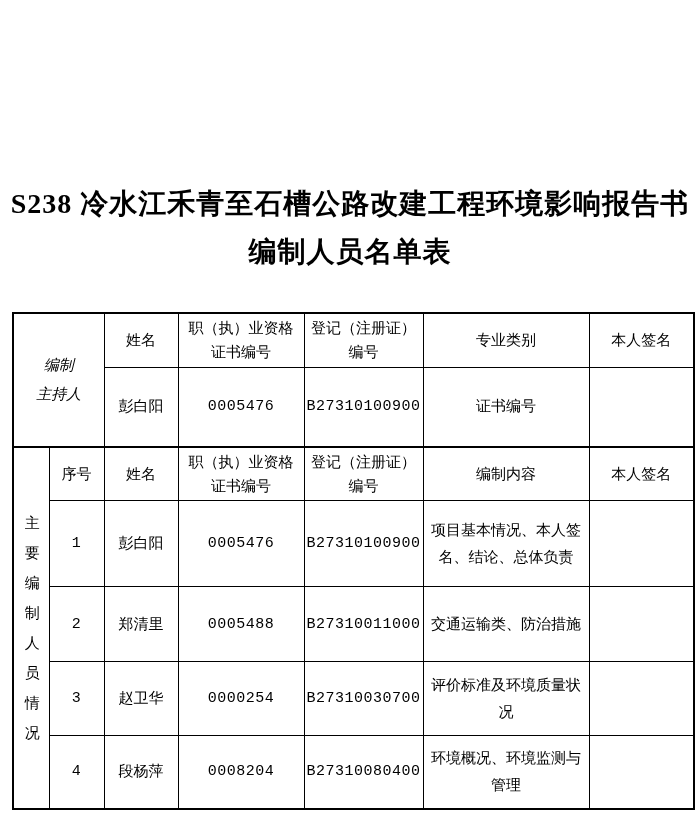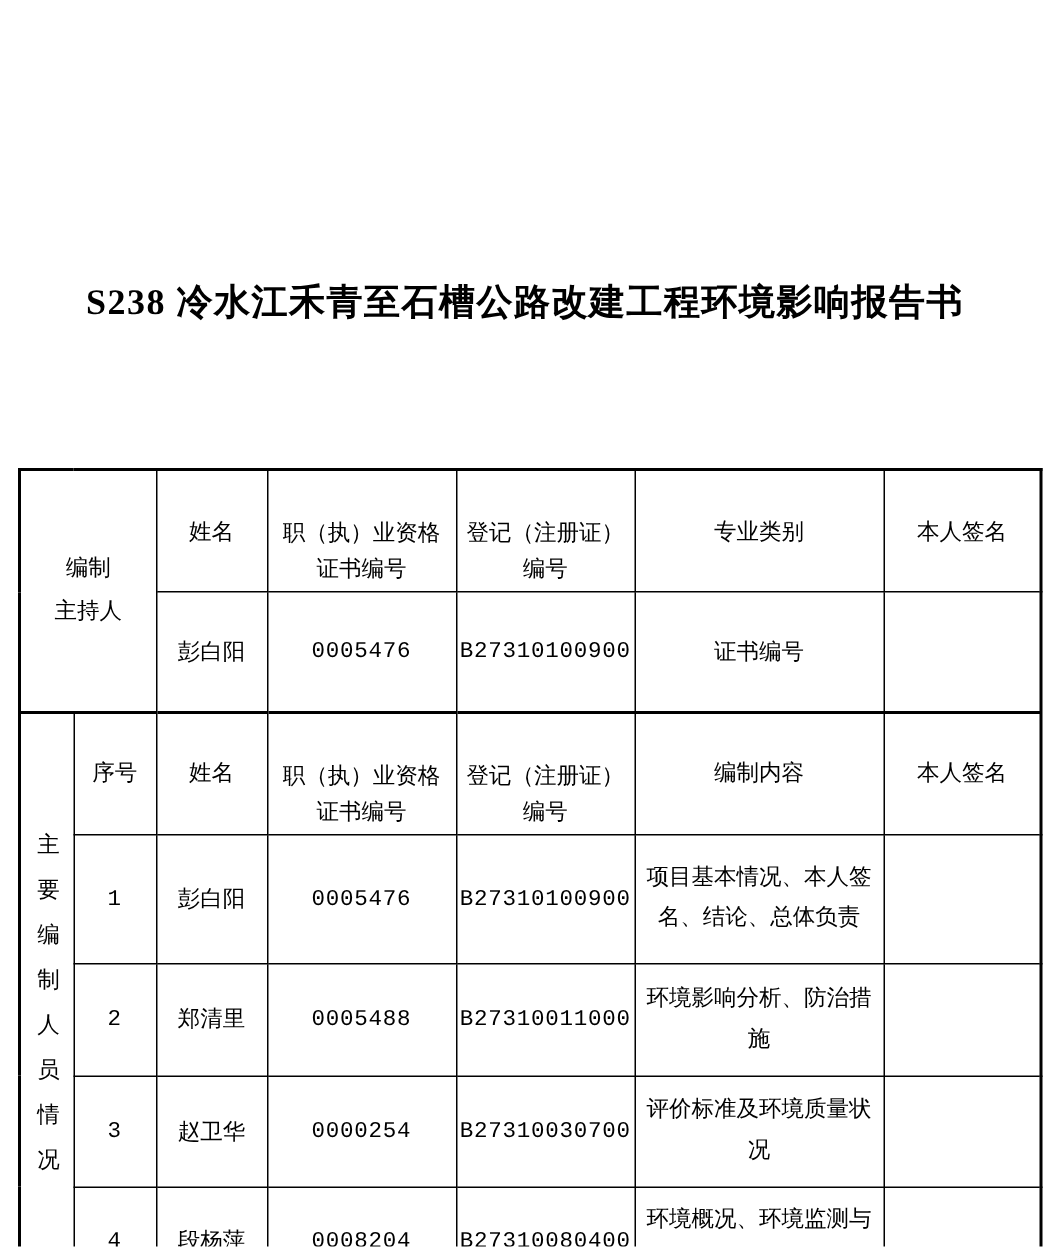--- a/index.html
+++ b/index.html
@@ -19,21 +19,21 @@
     left: 0; top: 0;
     width: 700px; height: 831px;
     background: #ffffff;
   }
   .doc-title {
     position: absolute;
     left: 0;
     width: 700px;
     text-align: center;
     font-weight: bold;
-    font-size: 24px;
+    font-size: 28px;
     letter-spacing: 1px;
     white-space: nowrap;
   }
   .doc-title.line1 { top: 185px; }
   .doc-title.line2 { top: 233px; }
 
   table.roster {
     position: absolute;
     left: 12px;
     top: 312px;
@@ -46,22 +46,22 @@
   table.roster td {
     border: 1px solid #000;
     text-align: center;
     vertical-align: middle;
     padding: 2px;
     overflow: hidden;
   }
   table.roster tr.section-divider td {
     border-top: 2px solid #000;
   }
-  .hdr2 { line-height: 24px; margin-top: 28px; }
-  .label2 { line-height: 29px; }
+  .hdr2 { line-height: 24px; }
+  .label2 { line-height: 29px; font-style: italic; }
   .num {
     font-family: Liberation Mono, monospace;
     letter-spacing: 0.5px;
   }
   .content-cell {
     padding: 2px 8px;
     line-height: 27px;
   }
   .vlabel {
     width: 17px;
@@ -70,20 +70,21 @@
     line-height: 30px;
     text-align: right;
   }
 </style>
 </head>
 <body>
 
 <div class="doc-page">
 
   <div class="doc-title line1">S238 冷水江禾青至石槽公路改建工程环境影响报告书</div>
+  <div class="doc-title line2">编制人员名单表</div>
 
   <table class="roster">
     <colgroup>
       <col style="width:36px">
       <col style="width:55px">
       <col style="width:74px">
       <col style="width:126px">
       <col style="width:119px">
       <col style="width:166px">
       <col style="width:105px">
@@ -150,21 +151,21 @@
       <td class="num">B27310100900</td>
       <td class="content-cell">项目基本情况、本人签名、结论、总体负责</td>
       <td></td>
     </tr>
 
     <tr style="height:75px">
       <td class="num">2</td>
       <td>郑清里</td>
       <td class="num">0005488</td>
       <td class="num">B27310011000</td>
-      <td class="content-cell">环境影响分析、防治措施</td>
+      <td class="content-cell">交通运输类、防治措施</td>
       <td></td>
     </tr>
 
     <tr style="height:74px">
       <td class="num">3</td>
       <td>赵卫华</td>
       <td class="num">0000254</td>
       <td class="num">B27310030700</td>
       <td class="content-cell">评价标准及环境质量状况</td>
       <td></td>

